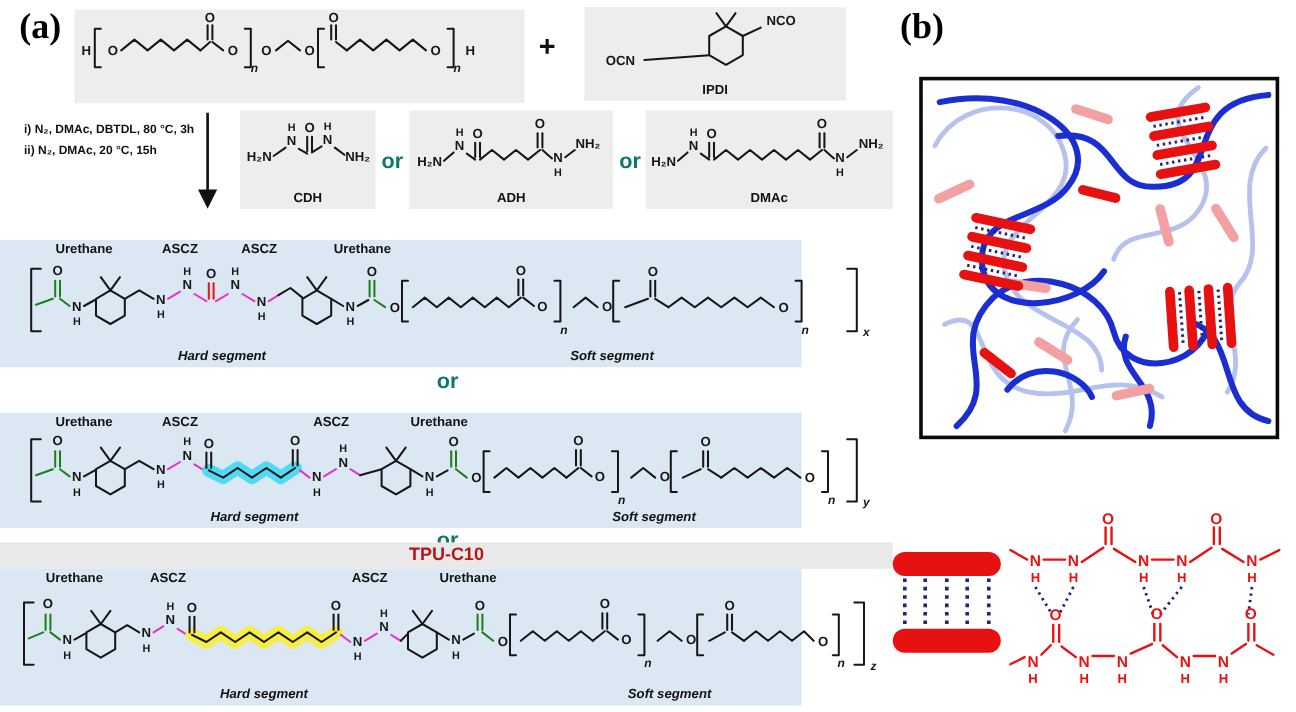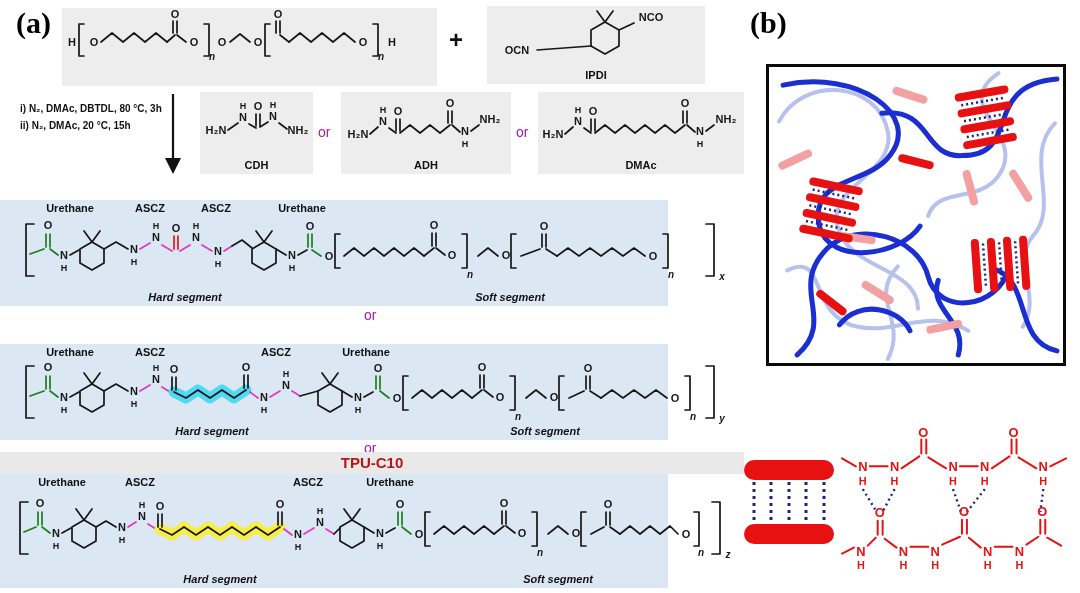--- a/index.html
+++ b/index.html
@@ -4,21 +4,21 @@
 <style>
   *{margin:0;padding:0;box-sizing:border-box}
   html,body{width:1080px;height:593px;background:#fff;font-family:"Liberation Sans",sans-serif;overflow:hidden}
   .fig{position:absolute;left:0;top:0;width:1080px;height:593px;background:#fff}
   .panel-label{position:absolute;font-family:"Liberation Serif",serif;font-weight:bold;font-size:30px;color:#000}
   .chembox{position:absolute;background:#ededed}
   .chembox .cap{position:absolute;bottom:3px;left:0;width:100%;text-align:center;font-weight:bold;font-size:11px;color:#111}
   .chembox svg{position:absolute;left:0;top:0}
   .plus{position:absolute;font-size:24px;font-weight:bold;color:#111}
   .cond{position:absolute;font-size:10px;font-weight:bold;line-height:1.7;white-space:nowrap;color:#111}
-  .orword{position:absolute;font-size:14px;font-weight:normal;color:#a21caf}
+  .orword{position:absolute;font-size:18px;font-weight:bold;color:#0f766e}
   .tbar{position:absolute;left:0;width:744px;height:22px;background:#e9e9e9;text-align:center;font-weight:bold;font-size:15px;color:#b51717;line-height:22px}
   .pbox{position:absolute;left:0;width:668px;background:#dbe8f3}
   .pbox .seg-label{position:absolute;top:2px;font-size:11px;font-weight:bold;color:#111;transform:translateX(-50%);white-space:nowrap}
   .pbox .seg-foot{position:absolute;bottom:3px;font-size:11px;font-weight:bold;font-style:italic;color:#111;transform:translateX(-50%);white-space:nowrap}
   .pbox svg.struct{position:absolute;left:0}
   .netbox{position:absolute;border:3px solid #0a0a0a;background:#fff}
   .abs{position:absolute}
   
   .b{stroke:#161616;stroke-width:1.7;fill:none;stroke-linecap:round;stroke-linejoin:round}
   .g{stroke:#1e7d1e}.m{stroke:#e233cc}.r{stroke:#ee1111}

